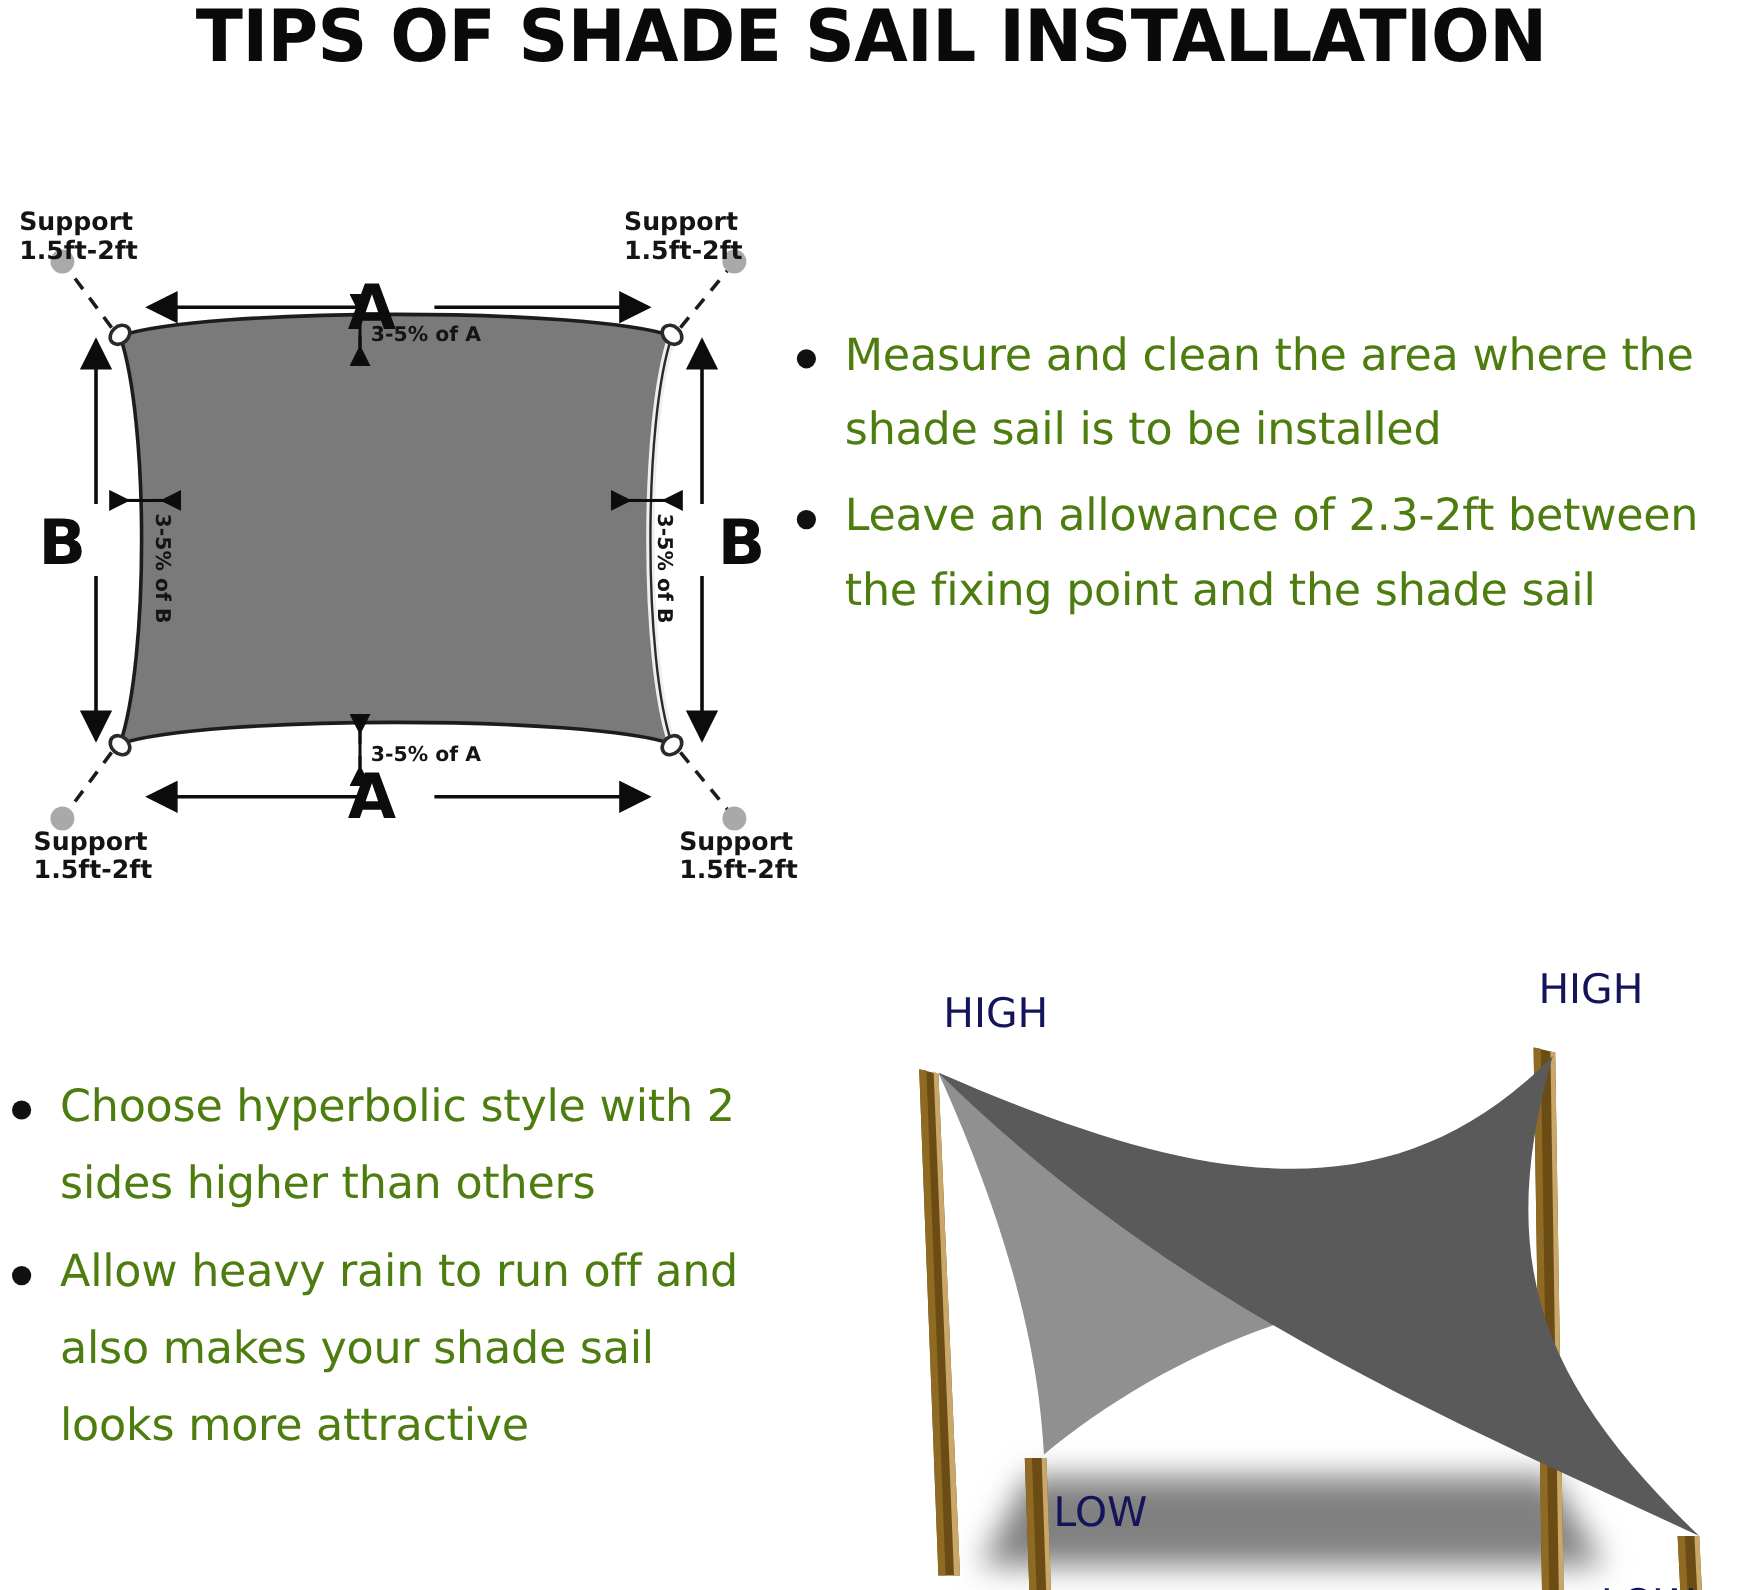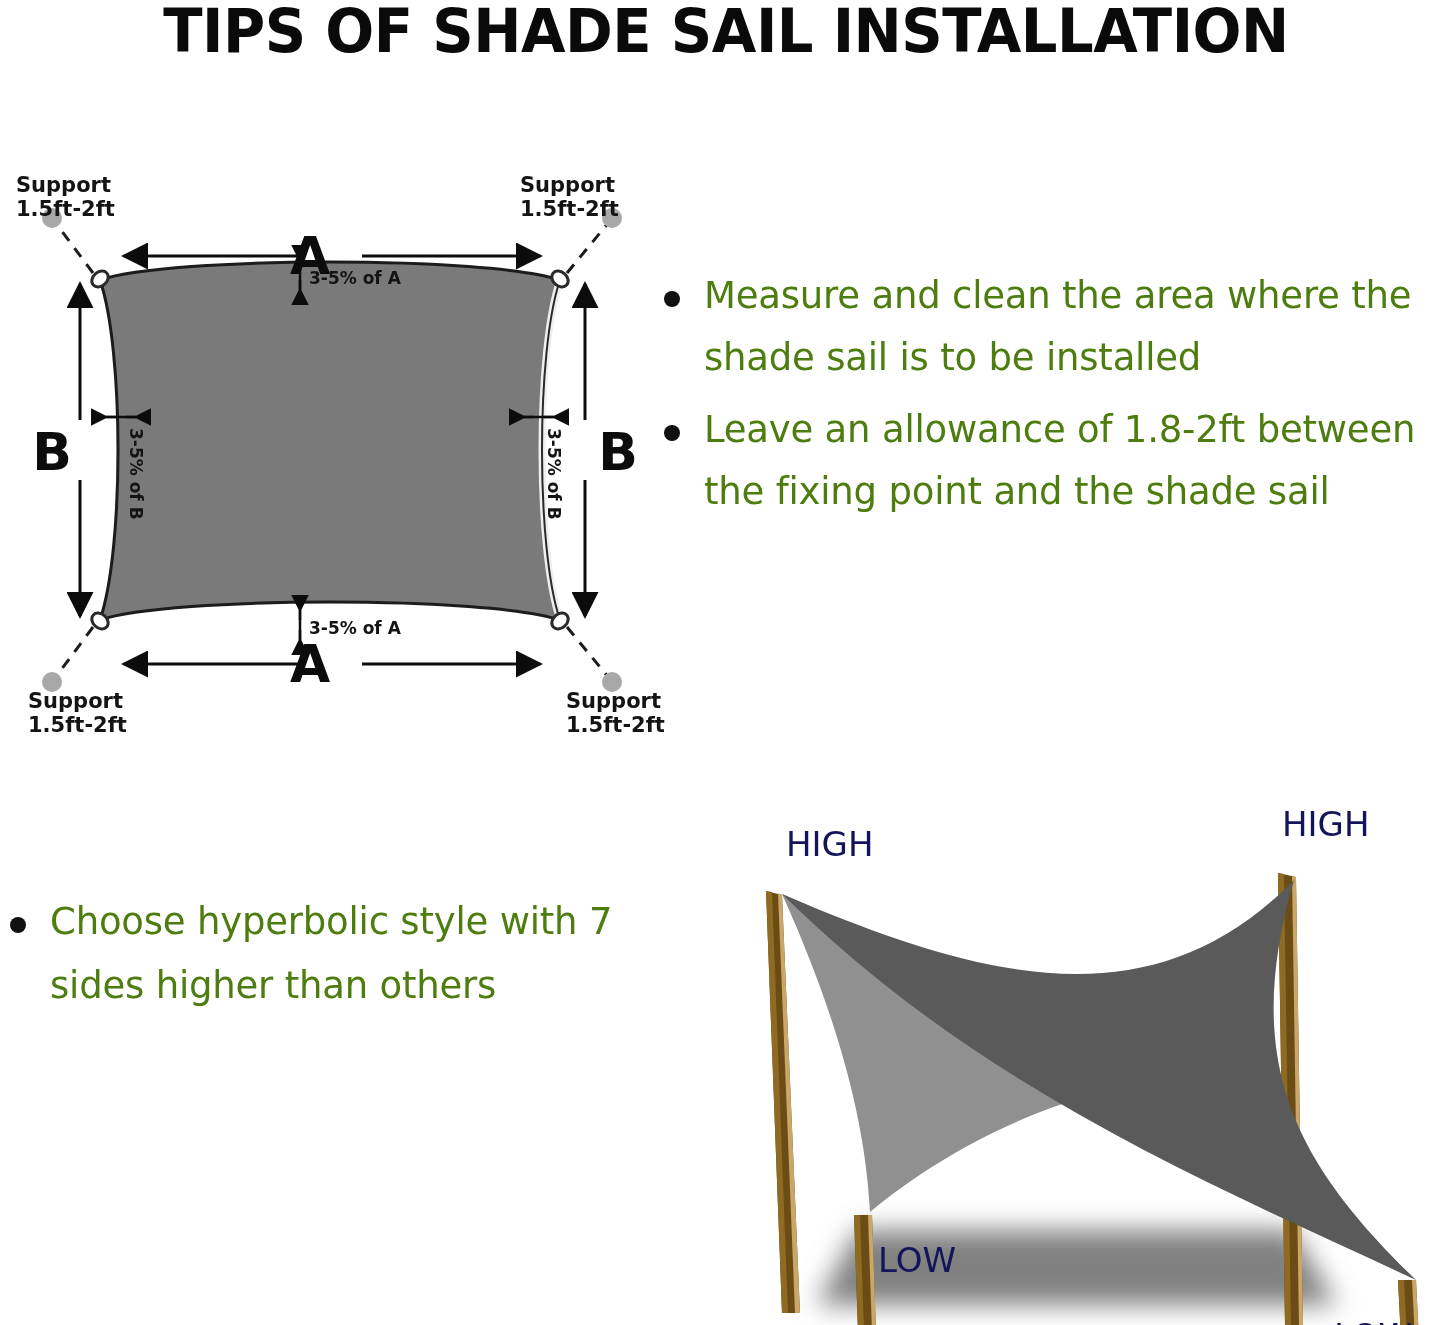--- a/index.html
+++ b/index.html
@@ -221,27 +221,28 @@
       <line x1="554" y1="257" x2="544" y2="257" marker-start="url(#ahs)"></line>
       <line x1="524" y1="257" x2="554" y2="257"></line>
     </g>
     <text class="lbl-pct" x="548" y="268" transform="rotate(90 548 268)">3-5% of B</text>
   </svg>
 </div>
 
 <div class="panel" id="tips-list-top">
   <ul class="tips">
     <li>Measure and clean the area where the shade sail is to be installed</li>
-    <li>Leave an allowance of 1.8-2ft between the fixing point and the shade sail</li>
+    <li>Leave an allowance of 2.3-2ft between the fixing point and the shade sail</li>
   </ul>
 </div>
 
 <div class="panel" id="tips-list-bottom">
   <ul class="tips">
-    <li>Choose hyperbolic style with 7 sides higher than others</li>
+    <li>Choose hyperbolic style with 2 sides higher than others</li>
+    <li>Allow heavy rain to run off and also makes your shade sail looks more attractive</li>
   </ul>
 </div>
 
 <div class="panel" id="hyperbolic-figure">
   <svg width="792" height="565" viewBox="0 0 792 565">
     <defs>
       <filter id="gshadow" x="-20%" y="-60%" width="140%" height="260%">
         <feGaussianBlur stdDeviation="13"></feGaussianBlur>
       </filter>
     </defs>

